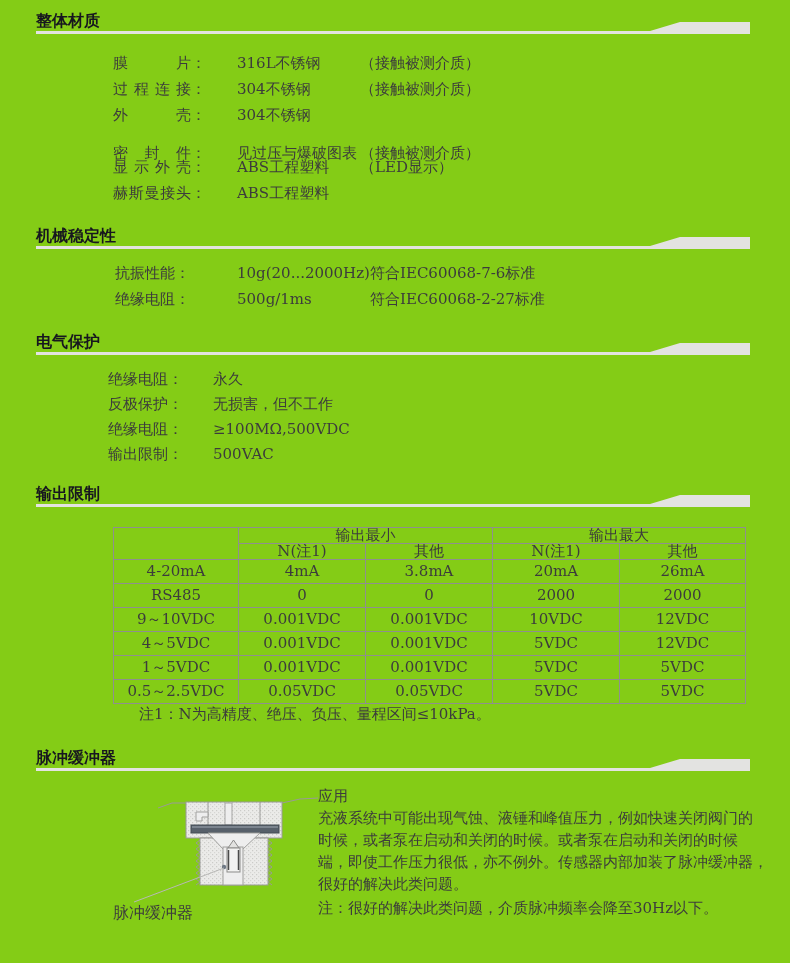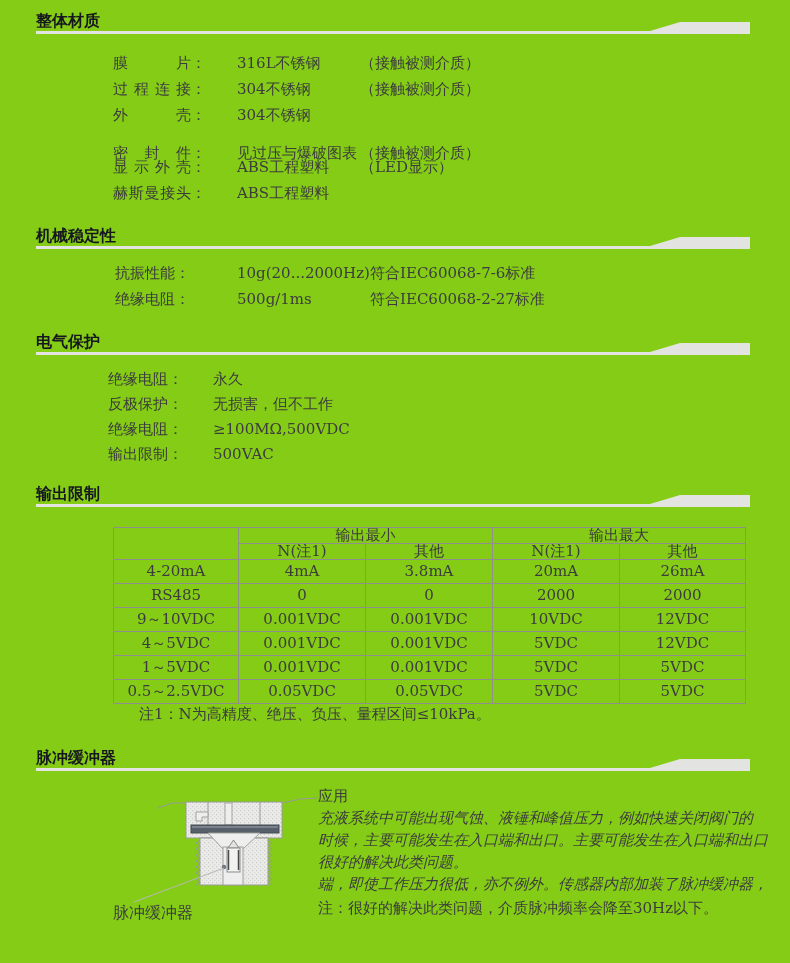--- a/index.html
+++ b/index.html
@@ -26,21 +26,21 @@
     border-collapse:collapse;table-layout:fixed;
     font-size:15px;color:#3c3c3c;
   }
   table.limits th,table.limits td{
     border:1px solid #8f8f8f;text-align:center;font-weight:normal;
     padding:0;overflow:hidden;white-space:nowrap;margin-left:9px;
   }
   table.limits tr.hdr th{height:15px;line-height:15px;}
   table.limits tr.data td{height:23px;line-height:23px;}
   .footnote{position:absolute;left:113px;top:705px;white-space:nowrap;margin-left:26px;}
-  .para-line{white-space:nowrap;line-height:22px;font-style:italic;}
+  .para-line{white-space:nowrap;line-height:22px;}
   .abs{position:absolute;}
 </style>
 </head>
 <body>
 
 <div id="page">
 
   <div class="sec-title" style="top:11px">整体材质</div>
   <div class="sec-bar" style="top:22px"></div>
 
@@ -243,19 +243,19 @@
     <line x1="138.5" y1="60" x2="138.5" y2="80" stroke="#4a4a4a" stroke-width="1.5"></line>
     <circle cx="124" cy="77" r="2.2" fill="#6e7884"></circle>
 
     <line x1="124" y1="78" x2="34" y2="112" stroke="#b8b8b6" stroke-width="1"></line>
   </svg>
   <div class="abs" style="left:113px;top:903px;font-size:16px;white-space:nowrap">脉冲缓冲器</div>
 
   <div class="abs" style="left:318px;top:787px">应用</div>
   <div class="abs" style="left:318px;top:807px">
     <div class="para-line">充液系统中可能出现气蚀、液锤和峰值压力，例如快速关闭阀门的</div>
-    <div class="para-line">时候，主要可能发生在入口端和出口。主要可能发生在入口端和出口</div>
+    <div class="para-line">时候，或者泵在启动和关闭的时候。或者泵在启动和关闭的时候</div>
+    <div class="para-line">端，即使工作压力很低，亦不例外。传感器内部加装了脉冲缓冲器，</div>
     <div class="para-line">很好的解决此类问题。</div>
-    <div class="para-line">端，即使工作压力很低，亦不例外。传感器内部加装了脉冲缓冲器，</div>
   </div>
   <div class="abs" style="left:318px;top:899px;white-space:nowrap">注：很好的解决此类问题，介质脉冲频率会降至30Hz以下。</div>
 
 </div>
 
 </body></html>

